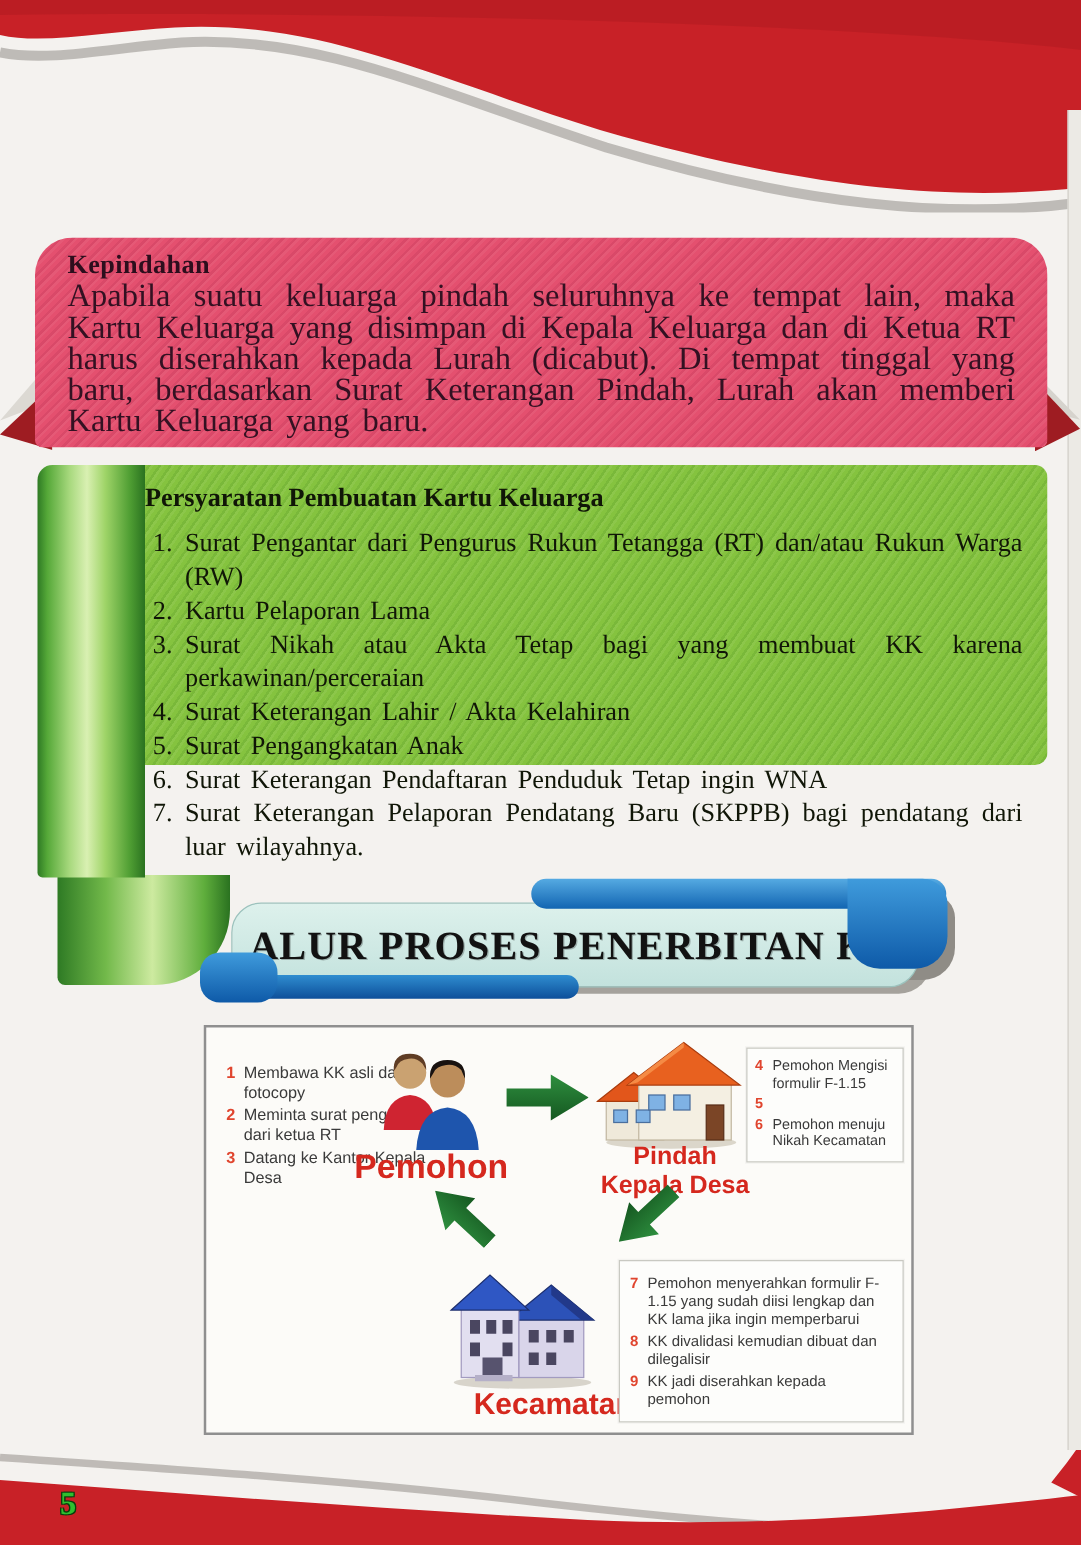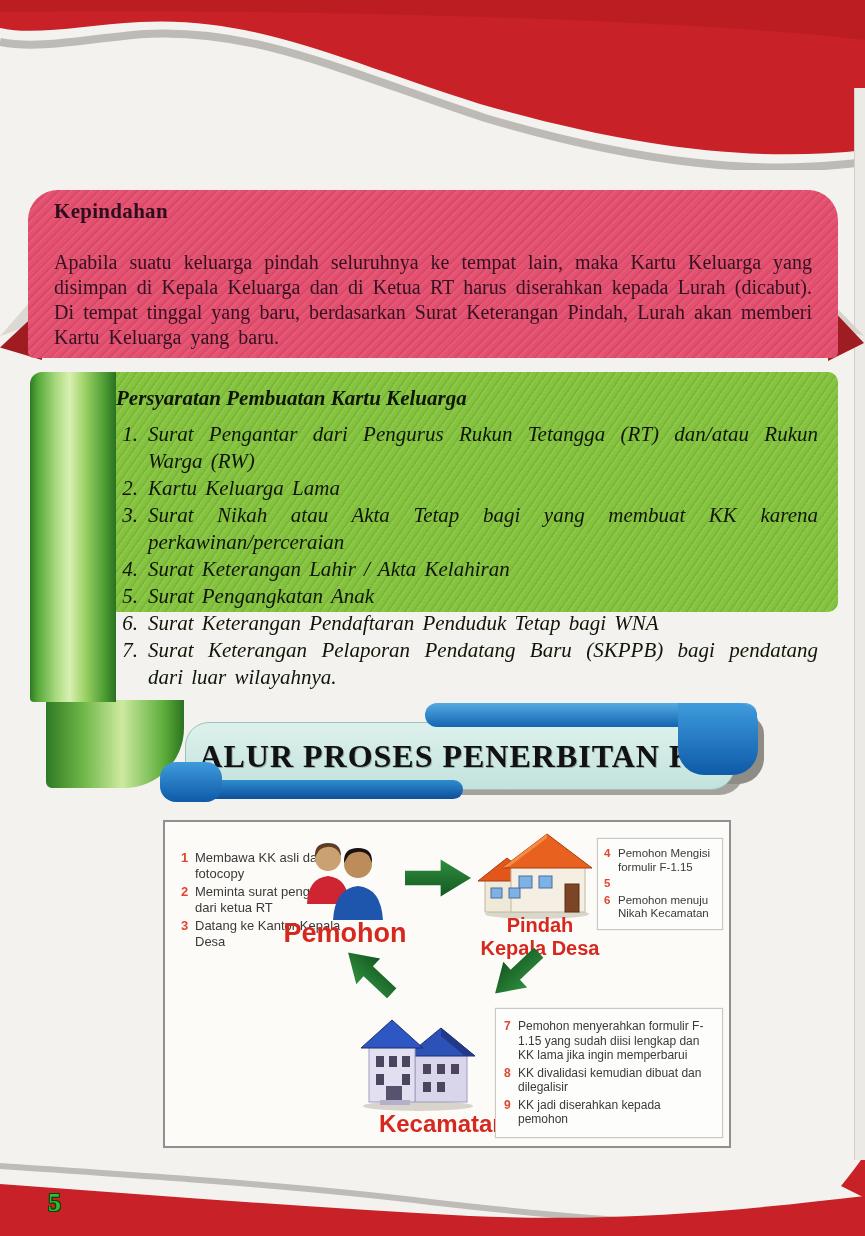--- a/index.html
+++ b/index.html
@@ -27,28 +27,28 @@
     clip-path:polygon(0 0, 100% 68%, 0 100%); }
   .pink-box {
     position:absolute; left:28px; top:190px; width:810px; height:168px; z-index:4;
     background:#e4506f;
     background-image:repeating-linear-gradient(135deg, rgba(110,0,40,.09) 0 2px, rgba(255,255,255,.05) 2px 4px, transparent 4px 7px);
     border-radius:30px 30px 6px 6px;
     padding:9px 26px 4px 26px;
     color:#2d0e1d;
   }
   .pink-box h2 { font-size:21px; font-weight:bold; letter-spacing:.3px; }
-  .pink-box p  { font-size:20px; line-height:25px; text-align:justify; word-spacing:4px; color:#331122;margin-top:26px; }
+  .pink-box p  { font-size:26px; line-height:25px; text-align:justify; word-spacing:4px; color:#331122; }
 
   
   .green-box {
     position:absolute; left:50px; top:372px; width:788px; height:240px; z-index:4;
     background:#85c33f;
     background-image:repeating-linear-gradient(125deg, rgba(20,90,10,.10) 0 2px, rgba(255,255,255,.06) 2px 4px, transparent 4px 7px);
-    border-radius:10px; padding:14px 20px 0 66px; color:#101607;font-style:italic;
+    border-radius:10px; padding:14px 20px 0 66px; color:#101607;
   }
   .green-box h2 { font-size:21px; font-weight:bold; margin-bottom:10px; }
   .req-list { list-style:none; }
   .req-item { display:flex; font-size:21px; line-height:27px; }
   .req-item .num { width:32px; text-align:right; padding-right:10px; flex:0 0 auto; }
   .req-item .txt { flex:1; text-align:justify; word-spacing:3px; }
   .scroll-curl {
     position:absolute; left:30px; top:372px; width:86px; height:330px; z-index:5;
     border-radius:12px 0 0 4px;
     background:linear-gradient(90deg,#2e7a24 0%,#55a838 9%,#a8d97e 30%,#d9f0b2 46%,#9fd468 63%,#4f9e33 86%,#2a7220 100%);
@@ -141,37 +141,37 @@
 
   <section class="green-box">
     <h2>Persyaratan Pembuatan Kartu Keluarga</h2>
     <ul class="req-list">
       <li class="req-item">
         <span class="num">1.</span>
         <span class="txt">Surat Pengantar dari Pengurus Rukun Tetangga (RT) dan/atau Rukun Warga (RW)</span>
         </li>
       <li class="req-item">
         <span class="num">2.</span>
-        <span class="txt">Kartu Keluarga Lama</span>
+        <span class="txt">Kartu Pelaporan Lama</span>
         </li>
       <li class="req-item">
         <span class="num">3.</span>
         <span class="txt">Surat Nikah atau Akta Tetap bagi yang membuat KK karena perkawinan/perceraian</span>
         </li>
       <li class="req-item">
         <span class="num">4.</span>
         <span class="txt">Surat Keterangan Lahir / Akta Kelahiran</span>
         </li>
       <li class="req-item">
         <span class="num">5.</span>
         <span class="txt">Surat Pengangkatan Anak</span>
         </li>
       <li class="req-item">
         <span class="num">6.</span>
-        <span class="txt">Surat Keterangan Pendaftaran Penduduk Tetap bagi WNA</span>
+        <span class="txt">Surat Keterangan Pendaftaran Penduduk Tetap ingin WNA</span>
         </li>
       <li class="req-item">
         <span class="num">7.</span>
         <span class="txt">Surat Keterangan Pelaporan Pendatang Baru (SKPPB) bagi pendatang dari luar wilayahnya.</span>
         </li>
     </ul>
   </section>
   <div class="scroll-tail"></div>
   <div class="scroll-curl"></div>
 

